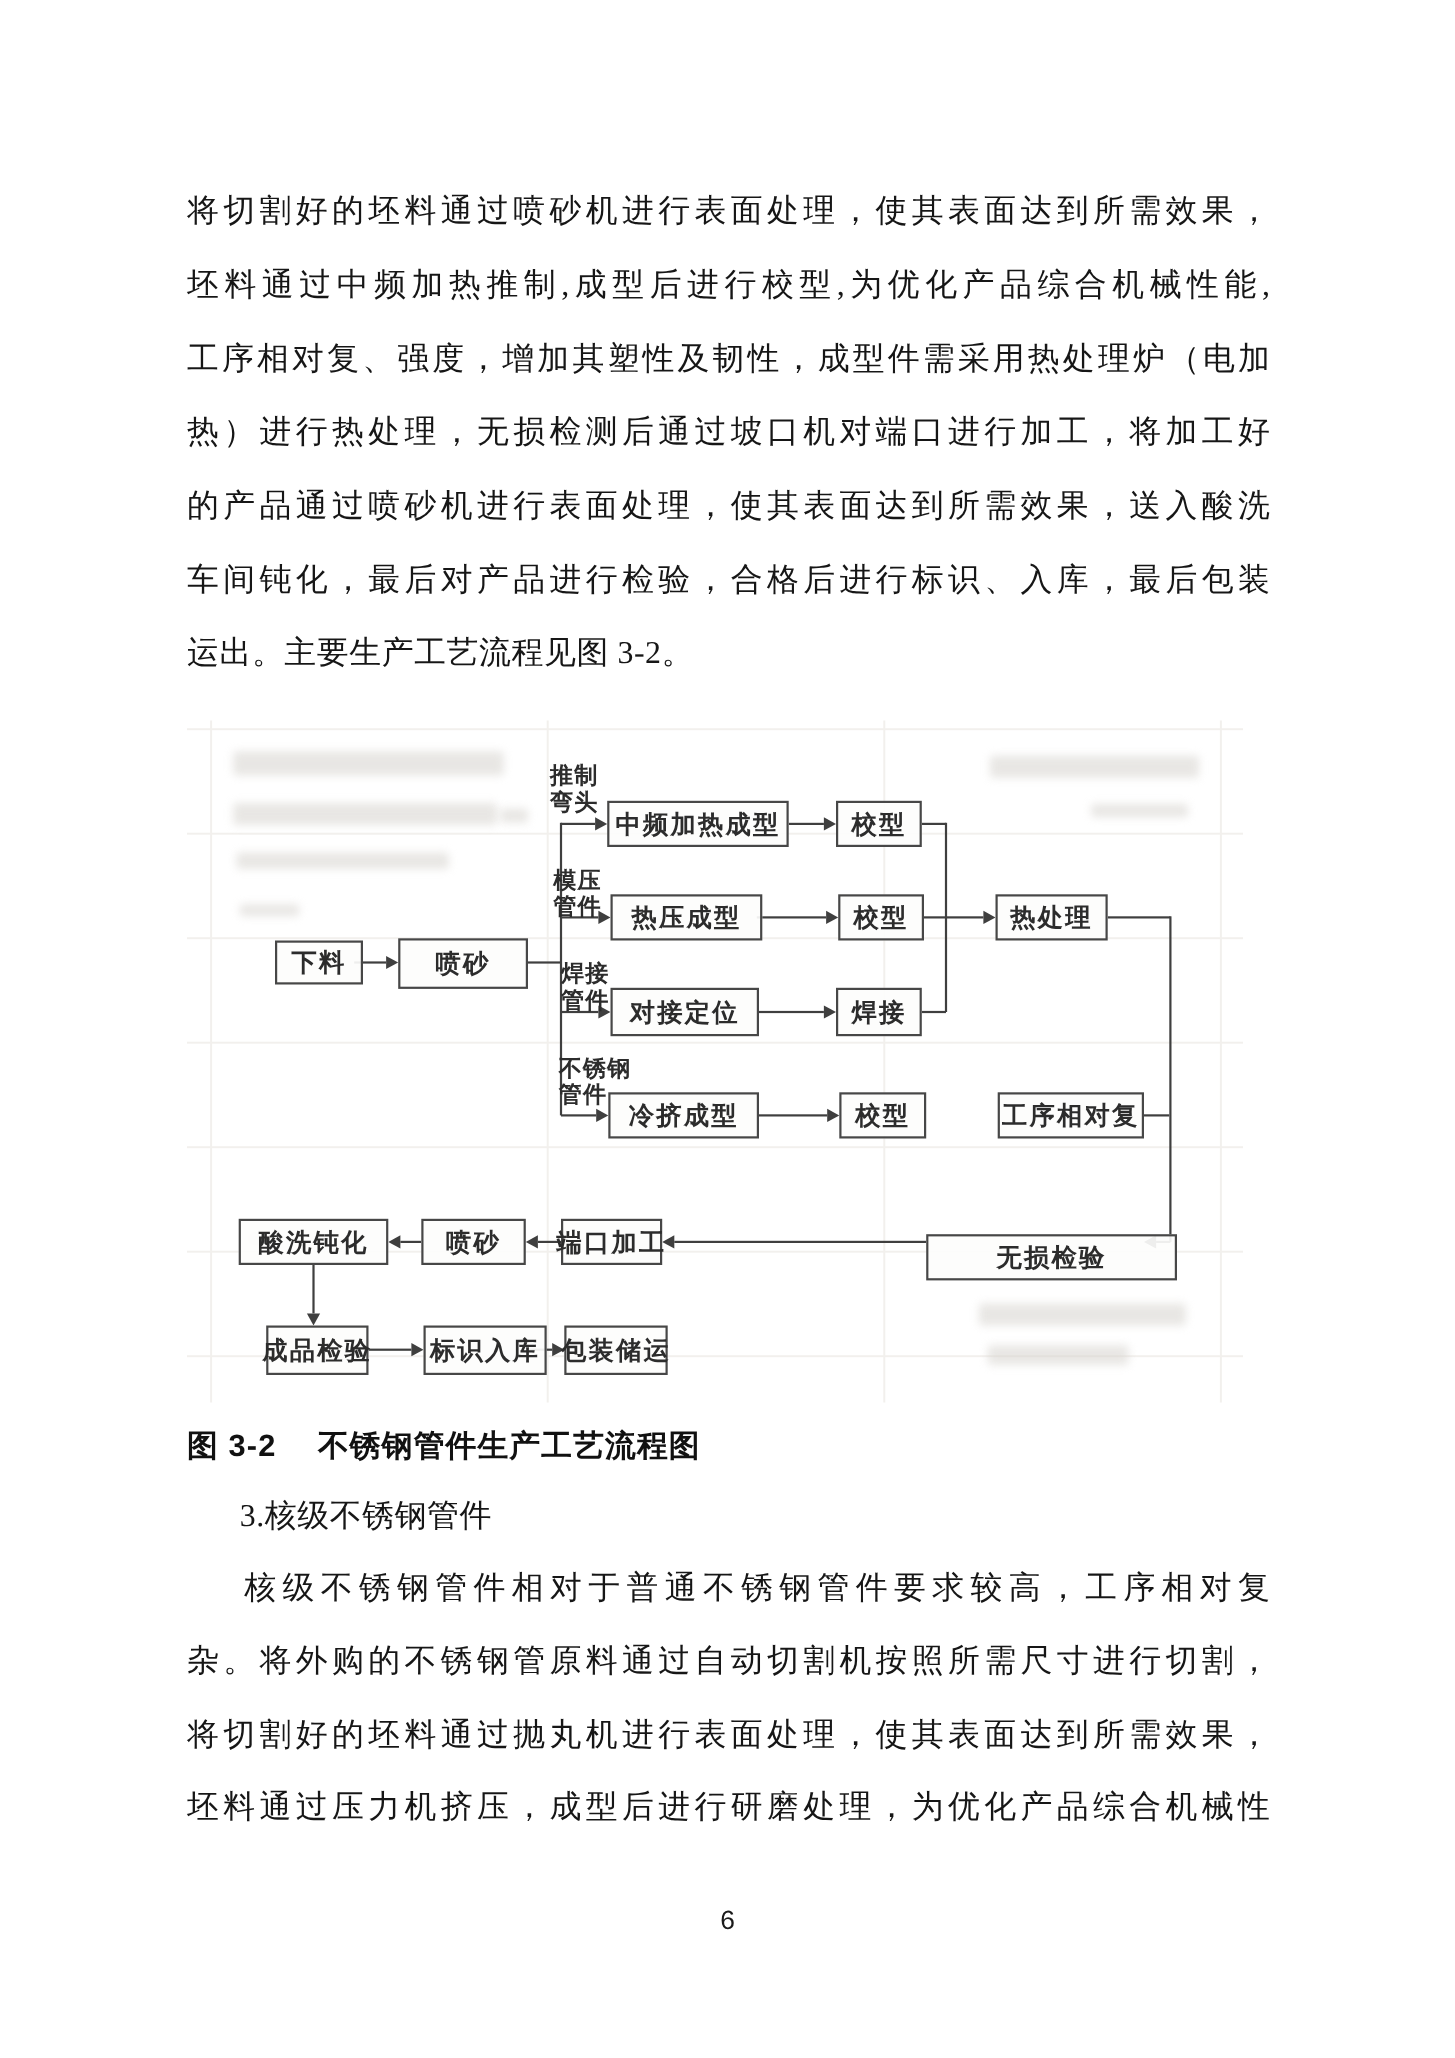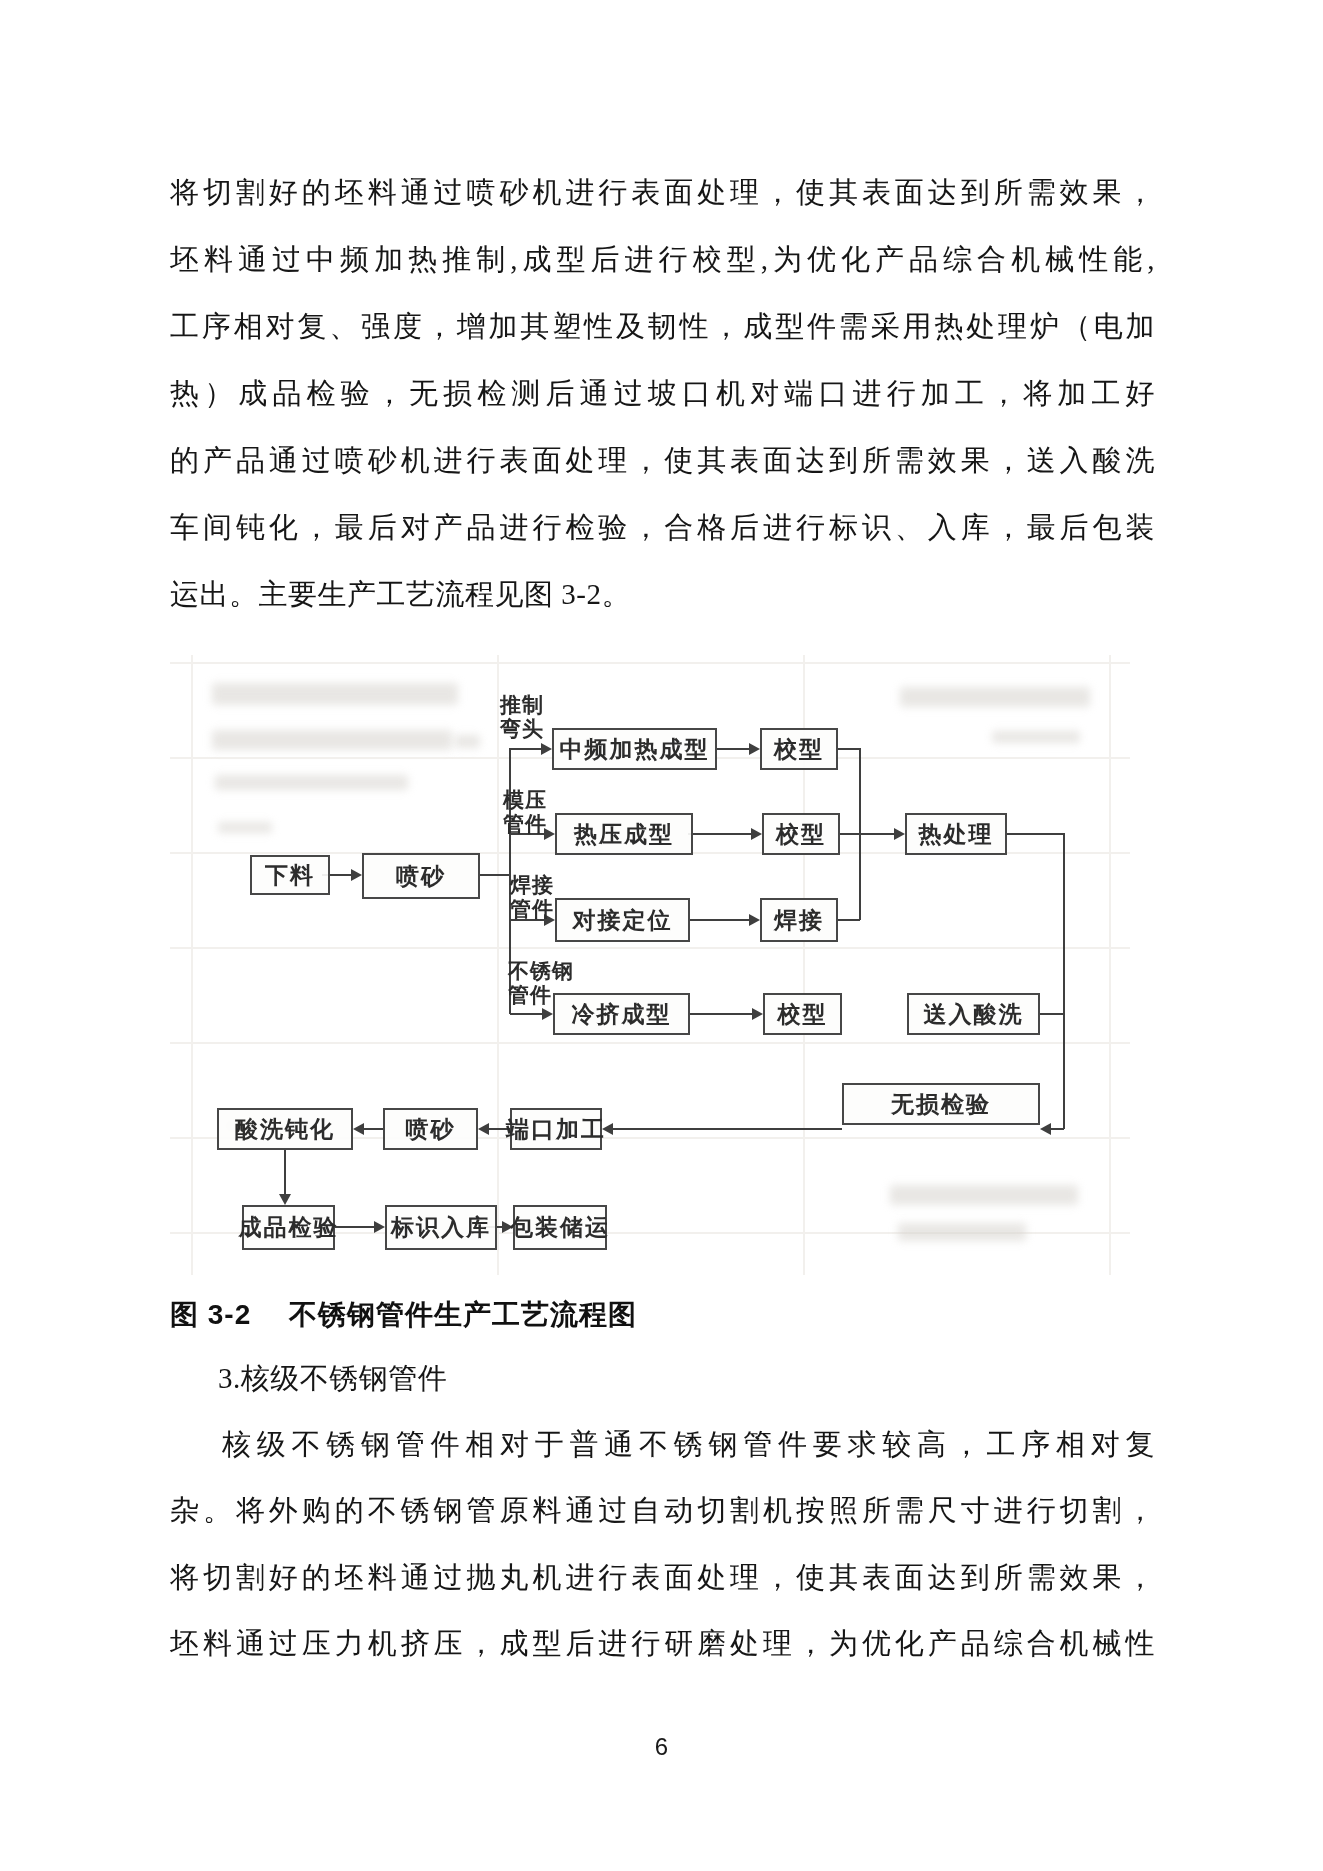--- a/index.html
+++ b/index.html
@@ -52,21 +52,21 @@
     font-family:"Liberation Sans","DejaVu Sans",sans-serif;
     font-size:24px;color:#1a1a1a;
   }
 </style>
 </head>
 <body>
 
 <div class="bline" style="top:172px">将切割好的坯料通过喷砂机进行表面处理，使其表面达到所需效果，</div>
 <div class="bline" style="top:239px">坯料通过中频加热推制,成型后进行校型,为优化产品综合机械性能,</div>
 <div class="bline" style="top:306px">工序相对复、强度，增加其塑性及韧性，成型件需采用热处理炉（电加</div>
-<div class="bline" style="top:373px">热）成品检验，无损检测后通过坡口机对端口进行加工，将加工好</div>
+<div class="bline" style="top:373px">热）进行热处理，无损检测后通过坡口机对端口进行加工，将加工好</div>
 <div class="bline" style="top:440px">的产品通过喷砂机进行表面处理，使其表面达到所需效果，送入酸洗</div>
 <div class="bline" style="top:507px">车间钝化，最后对产品进行检验，合格后进行标识、入库，最后包装</div>
 <div class="bline noj" style="top:574px">运出。主要生产工艺流程见图 3-2。</div>
 
 <div class="fig">
 
   <div class="ghost" style="left:42px;top:28px;width:246px;height:22px"></div>
   <div class="ghost" style="left:42px;top:75px;width:240px;height:20px"></div>
   <div class="ghost" style="left:285px;top:80px;width:25px;height:13px"></div>
   <div class="ghost" style="left:45px;top:120px;width:193px;height:15px"></div>
@@ -139,22 +139,22 @@
   <div class="fbox" style="left:192px;top:198px;width:118px;height:46px">喷砂</div>
   <div class="fbox" style="left:382px;top:73px;width:165px;height:42px">中频加热成型</div>
   <div class="fbox" style="left:590px;top:73px;width:78px;height:42px">校型</div>
   <div class="fbox" style="left:385px;top:158px;width:138px;height:42px">热压成型</div>
   <div class="fbox" style="left:592px;top:158px;width:78px;height:42px">校型</div>
   <div class="fbox" style="left:735px;top:158px;width:102px;height:42px">热处理</div>
   <div class="fbox" style="left:385px;top:243px;width:135px;height:44px">对接定位</div>
   <div class="fbox" style="left:590px;top:243px;width:78px;height:44px">焊接</div>
   <div class="fbox" style="left:383px;top:338px;width:137px;height:42px">冷挤成型</div>
   <div class="fbox" style="left:593px;top:338px;width:79px;height:42px">校型</div>
-  <div class="fbox" style="left:737px;top:338px;width:133px;height:42px">送入酸洗</div>
-  <div class="fbox" style="left:672px;top:428px;width:198px;height:42px">无损检验</div>
+  <div class="fbox" style="left:737px;top:338px;width:133px;height:42px">工序相对复</div>
+  <div class="fbox" style="left:672px;top:467px;width:228px;height:42px">无损检验</div>
   <div class="fbox" style="left:340px;top:453px;width:92px;height:42px">端口加工</div>
   <div class="fbox" style="left:213px;top:453px;width:95px;height:42px">喷砂</div>
   <div class="fbox" style="left:47px;top:453px;width:136px;height:42px">酸洗钝化</div>
   <div class="fbox" style="left:72px;top:550px;width:93px;height:45px">成品检验</div>
   <div class="fbox" style="left:215px;top:550px;width:112px;height:45px">标识入库</div>
   <div class="fbox" style="left:343px;top:550px;width:94px;height:45px">包装储运</div>
 </div>
 
 <div class="caption">图 3-2　 不锈钢管件生产工艺流程图</div>
 

